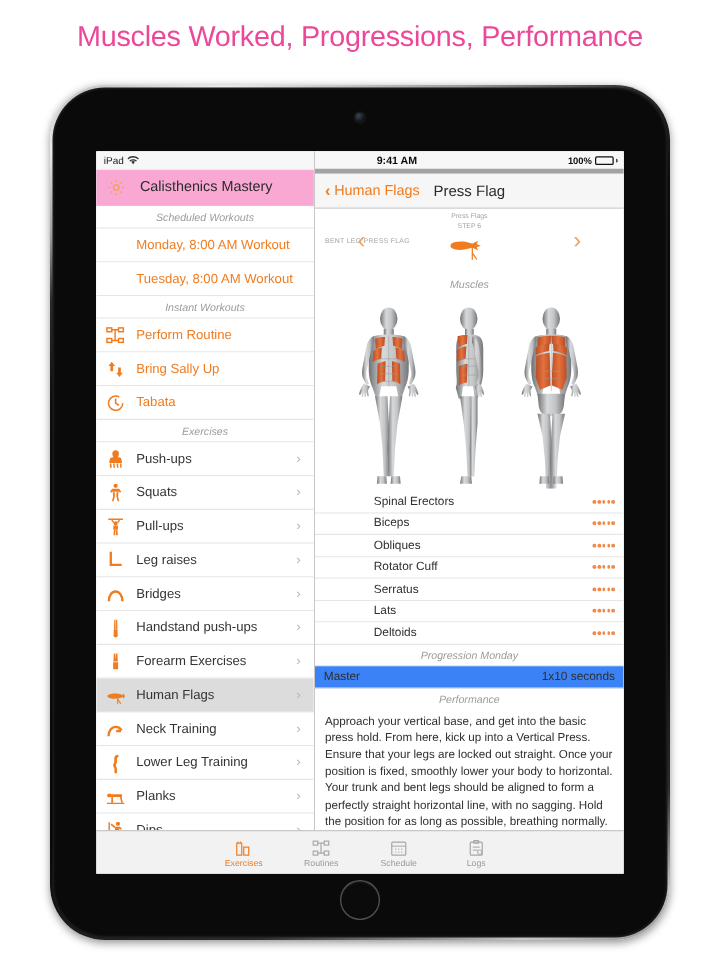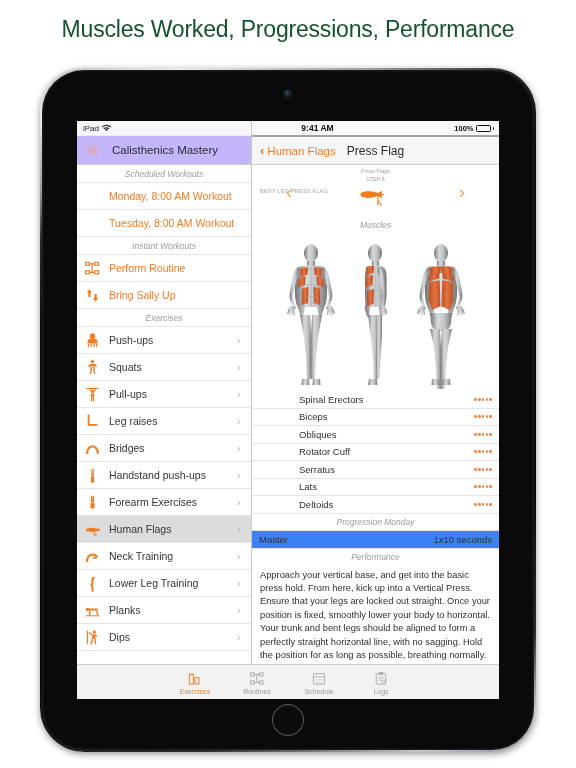--- a/index.html
+++ b/index.html
@@ -2,21 +2,21 @@
 <html><head>
 <meta charset="utf-8">
 <style>
   html,body{margin:0;padding:0;background:#ffffff;}
   body{width:576px;height:768px;font-family:"Liberation Sans",sans-serif;overflow:hidden;}
 
   .page{position:relative;width:576px;height:768px;background:#fff;}
 
   .page-title{
     position:absolute;left:0;top:16px;width:576px;text-align:center;
-    font-size:23px;color:#14532d;font-weight:400;letter-spacing:-.2px;
+    font-size:23px;color:#ec4899;font-weight:400;letter-spacing:-.2px;
   }
 
   
   .device{
     position:absolute;left:40px;top:68px;width:496px;height:684px;
     border-radius:44px;
     background:linear-gradient(160deg,#b9bcc0 0%,#e9ebed 6%,#9a9da1 14%,#2a2b2d 20%,#0c0c0d 30%,#070708 70%,#2b2c2e 86%,#c3c6c9 95%,#8d9095 100%);
     box-shadow:0 2px 7px rgba(0,0,0,.42);
     padding:13px;box-sizing:border-box;
   }
@@ -52,21 +52,21 @@
     width:174px;flex:0 0 174px;background:#fcfcfc;
     border-right:1px solid #c8c8c8;display:flex;flex-direction:column;min-height:0;
   }
   .ipad-status{
     height:14px;flex:0 0 14px;background:#f7f7f7;display:flex;align-items:center;
     padding:0 6px;font-size:8px;color:#202020;gap:3px;border-bottom:1px solid #ececec;
   }
   .wifi-ico{display:inline-block;width:9px;height:8px;}
 
   .sb-header{
-    height:28px;flex:0 0 28px;background:#c4b5fd;border-bottom:1px solid #cdcdcd;
+    height:28px;flex:0 0 28px;background:#f9a8d4;border-bottom:1px solid #cdcdcd;
     display:flex;align-items:center;padding:0 8px;justify-content:space-between;
   }
   .gear{width:16px;height:16px;flex:0 0 16px;}
   .sb-title{flex:1;text-align:center;font-size:11.5px;color:#2b2b2b;margin-right:14px;}
 
   .sb-scroll{flex:1;overflow:hidden;background:#fff;}
 
   .sec-head{
     height:17px;display:flex;align-items:center;justify-content:center;
     font-size:8.5px;color:#9b9b9b;font-style:italic;background:#fff;
@@ -80,21 +80,21 @@
   .sb-ico{width:17px;height:19px;flex:0 0 17px;display:flex;align-items:center;justify-content:center;}
   .sb-label{flex:1;font-size:10.5px;color:#343434;white-space:nowrap;overflow:hidden;}
   .sb-label.accent{color:#f07c20;}
   .chev{flex:0 0 7px;color:#b6b6b6;font-size:11px;line-height:1;}
 
   
   .detail{flex:1;display:flex;flex-direction:column;min-width:0;background:#fff;}
   .ios-status{
     height:14px;flex:0 0 14px;background:#f7f7f7;display:flex;align-items:center;
     justify-content:center;position:relative;font-size:8.5px;font-weight:bold;color:#0d0d0d;
-    border-bottom:2px solid #a3a3a3;
+    border-bottom:4px solid #a3a3a3;
   }
   .ios-status .clock{position:absolute;left:50%;transform:translateX(-50%);margin-left:-58px;}
   .ios-status .batt{position:absolute;right:5px;display:flex;align-items:center;gap:2px;font-size:7.5px;font-weight:bold;}
   .batt-body{width:15px;height:7px;border:1px solid #111;border-radius:1.5px;padding:1px;box-sizing:border-box;}
   .batt-fill{width:100%;height:100%;background:#111;}
   .batt-cap{width:1.5px;height:3px;background:#111;border-radius:0 1px 1px 0;}
 
   .navbar{
     height:27px;flex:0 0 27px;background:#f6f6f6;border-bottom:1px solid #cdcdcd;
     display:flex;align-items:center;position:relative;padding:0 8px;
@@ -230,20 +230,29 @@
                 </span>
                 <span class="sb-label accent">Perform Routine</span>
               </div>
               <div class="sb-row">
                 <span class="sb-ico">
                   <svg viewBox="0 0 22 22" width="17" height="17" fill="#f07c20">
                     <path d="M7 3l3.4 4.4H8.4V13H5.6V7.4H3.6zM15 19l-3.4-4.4h2V9h2.8v5.6h2z"></path>
                   </svg>
                 </span>
                 <span class="sb-label accent">Bring Sally Up</span>
+              </div>
+              <div class="sb-row">
+                <span class="sb-ico">
+                  <svg viewBox="0 0 22 22" width="17" height="17" fill="none" stroke="#f07c20" stroke-width="1.6">
+                    <path d="M18.4 11a7.4 7.4 0 1 1-3.6-6.3"></path>
+                    <path d="M11 6.2V11l3.4 2.2"></path>
+                  </svg>
+                </span>
+                <span class="sb-label accent">Tabata</span>
               </div>
               <div class="sec-head">Exercises</div>
               <div class="sb-row">
                 <span class="sb-ico">
                   <svg viewBox="0 0 22 22" width="17" height="17" fill="#f07c20">
                     <ellipse cx="11" cy="5.4" rx="3.4" ry="3.8"></ellipse>
                     <path d="M6 9.4c1.6-1 8.4-1 10 0 1.2.8 1.5 3.2 1.5 5.4H4.5c0-2.2.3-4.6 1.5-5.4z"></path>
                     <path d="M5 15.2h1.6l.4 4.4H5.2zM8.4 15.2H10l.3 4.4H8.8zM12 15.2h1.6l.3 4.4h-1.5zM15.4 15.2H17l.3 4.4h-1.5z"></path>
                   </svg>
                 </span>

